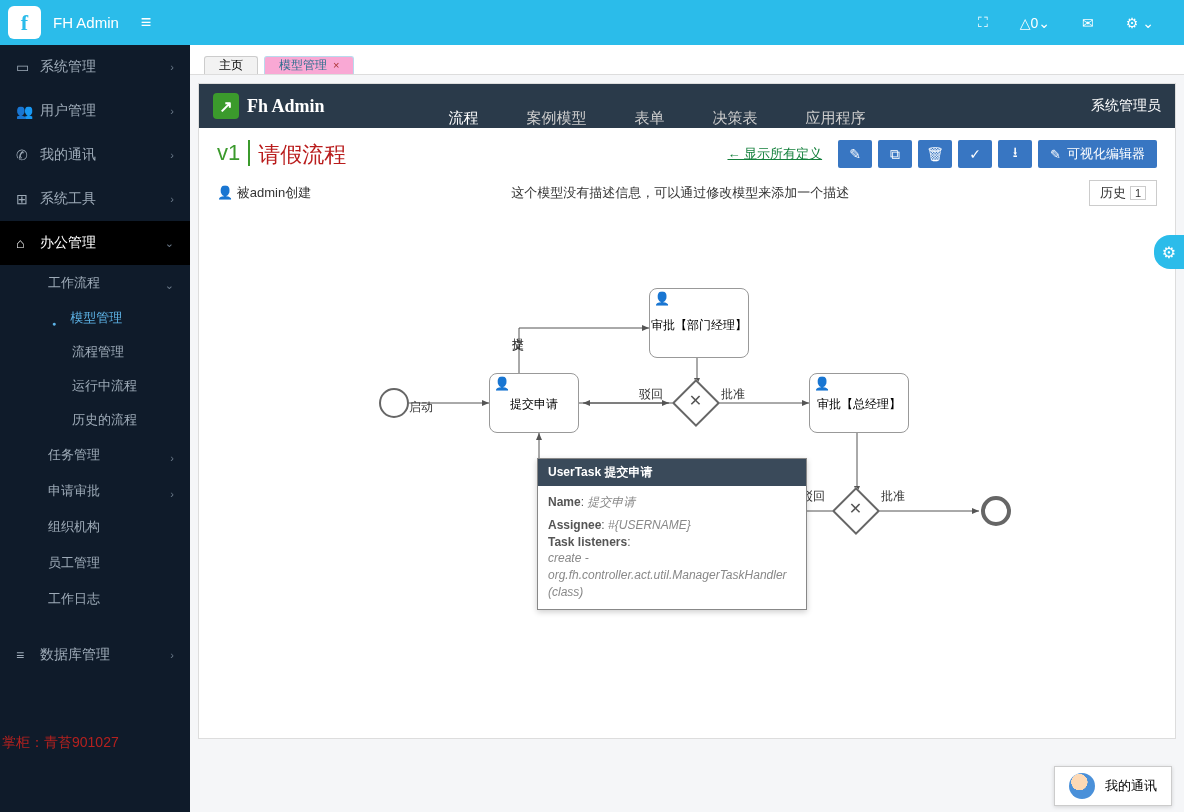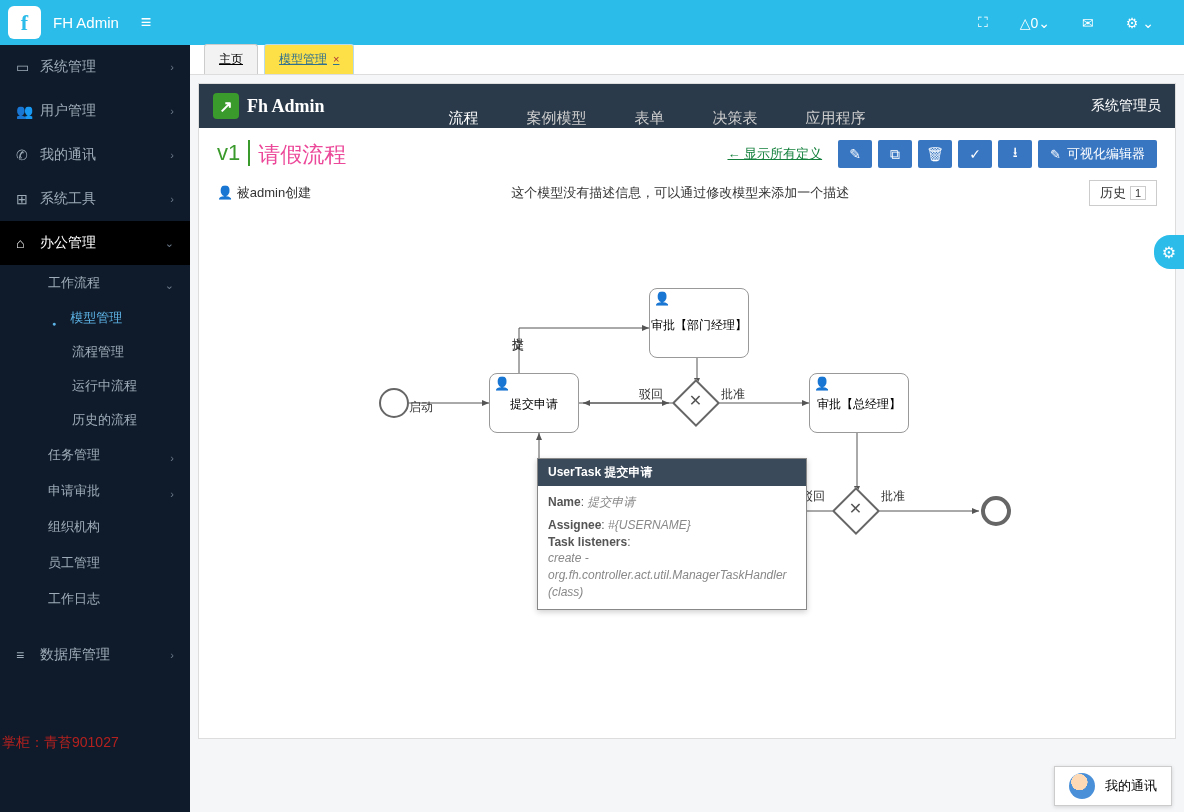--- a/index.html
+++ b/index.html
@@ -23,39 +23,39 @@
 .sub-item { padding: 9px 16px 9px 48px; font-size: 13px; cursor: pointer; display: flex; align-items: flex-end; }
 .sub-item .chev { margin-left: auto; font-size: 11px; color: #6b7a8a; }
 .sub-item.sel { color: #5db3e6; }
 .sub-item.sel::before { content: "●"; font-size: 7px; margin-right: 14px; margin-left: -20px; color: #5db3e6; }
 .sub2 { padding-left: 72px; padding-top: 8px; padding-bottom: 8px; font-size: 13px; cursor: pointer; }
 .footer-text { color: #b5211f; font-size: 14px; padding: 10px 2px; position: absolute; bottom: 50px; }
 
 
 .main { position: absolute; top: 45px; left: 190px; right: 0; bottom: 0; background: #f5f6f8; }
 .tabbar { height: 30px; background: #fff; border-bottom: 1px solid #ddd; display: flex; align-items: flex-end; padding-left: 14px; gap: 6px; }
-.tab { padding: 6px 14px; font-size: 12px; border: 1px solid #ccc; border-bottom: none; background: #f2f2f2; border-radius: 3px 3px 0 0; cursor: pointer; text-decoration: underline; }
-.tab.active { background: #fde047; border-color: #b8daed; color: #31708f; position: relative; }
+.tab { padding: 0 14px; font-size: 12px; border: 1px solid #ccc; border-bottom: none; background: #f2f2f2; border-radius: 3px 3px 0 0; cursor: pointer; }
+.tab.active { background: #f9a8d4; border-color: #b8daed; color: #31708f; position: relative; }
 .tab .close { margin-left: 6px; color: #a33; font-size: 11px; }
 
 
 .inner { background: #fff; margin: 8px; border: 1px solid #ddd; }
 .inner-top { background: #2a3a4a; height: 44px; display: flex; align-items: center; color: #bbb; padding: 0 14px; }
 .inner-logo { display: flex; align-items: center; gap: 8px; }
 .inner-logo-ic { width: 26px; height: 26px; background: #3b9a2c; border-radius: 4px; display: flex; align-items: center; justify-content: center; color: #fff; font-weight: bold; }
 .inner-logo-t { color: #fff; font-weight: bold; font-size: 18px; font-family: "Comic Sans MS", cursive; }
 .inner-nav { display: flex; gap: 40px; margin-left: 120px; font-size: 15px; margin-top: 28px; }
 .inner-nav span { cursor: pointer; color: #ccc; padding: 12px 4px; }
 .inner-nav span.on { color: #fff; border-bottom: 3px solid #fff; }
 .inner-user { margin-left: auto; color: #fff; font-size: 14px; }
 
 
 .detail { padding: 12px 18px; display: flex; align-items: flex-start; flex-wrap: wrap; }
 .ver { color: #3b9a2c; font-size: 22px; padding-right: 8px; border-right: 2px solid #3b9a2c; margin-right: 8px; }
-.pname { font-size: 22px; color: #ec4899; }
+.pname { font-size: 22px; color: #b91c1c; }
 .detail-right { margin-left: auto; display: flex; align-items: center; gap: 6px; }
 .showall { color: #15803d; font-size: 13px; text-decoration: underline; margin-right: 10px; cursor: pointer; }
 .icbtn { width: 34px; height: 28px; background: #3876c2; color: #fff; display: flex; align-items: center; justify-content: center; font-size: 14px; cursor: pointer; border-radius: 2px; }
 .bigbtn { height: 28px; background: #3876c2; color: #fff; padding: 0 12px; display: flex; align-items: center; font-size: 13px; cursor: pointer; border-radius: 2px; gap: 6px; }
 .meta { width: 100%; display: flex; padding-top: 10px; align-items: center; font-size: 13px; color: #333; }
 .meta-left { display: flex; flex-direction: column; gap: 4px; }
 .meta-desc { margin-left: 200px; }
 .histbtn { margin-left: auto; border: 1px solid #ccc; padding: 3px 10px; font-size: 13px; cursor: pointer; background: #fff; }
 .histbtn .cnt { border: 1px solid #ccc; padding: 0 4px; margin-left: 4px; font-size: 11px; }
 

